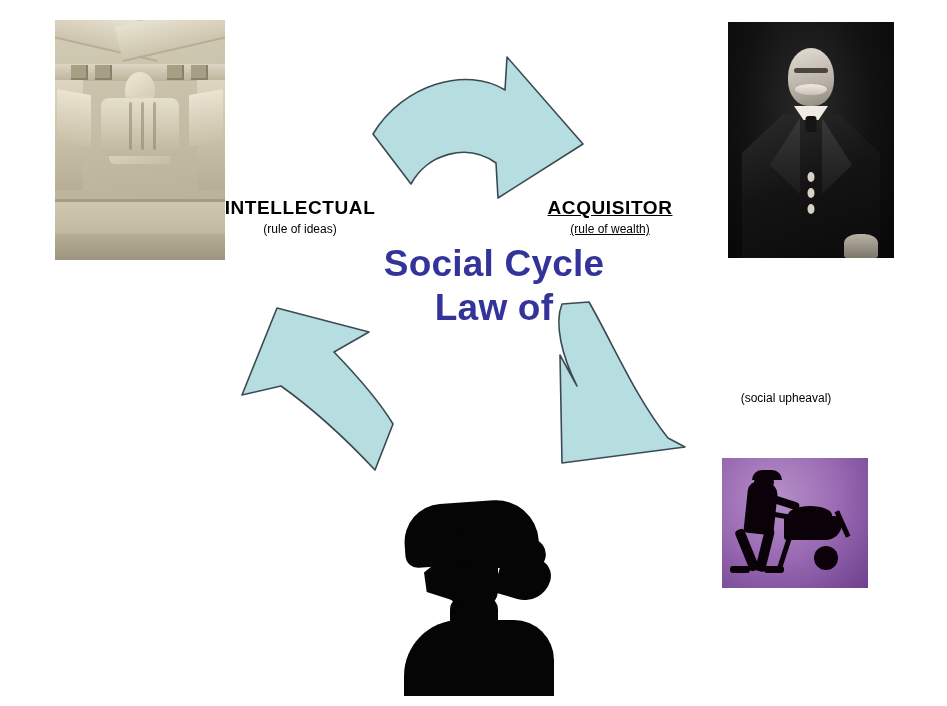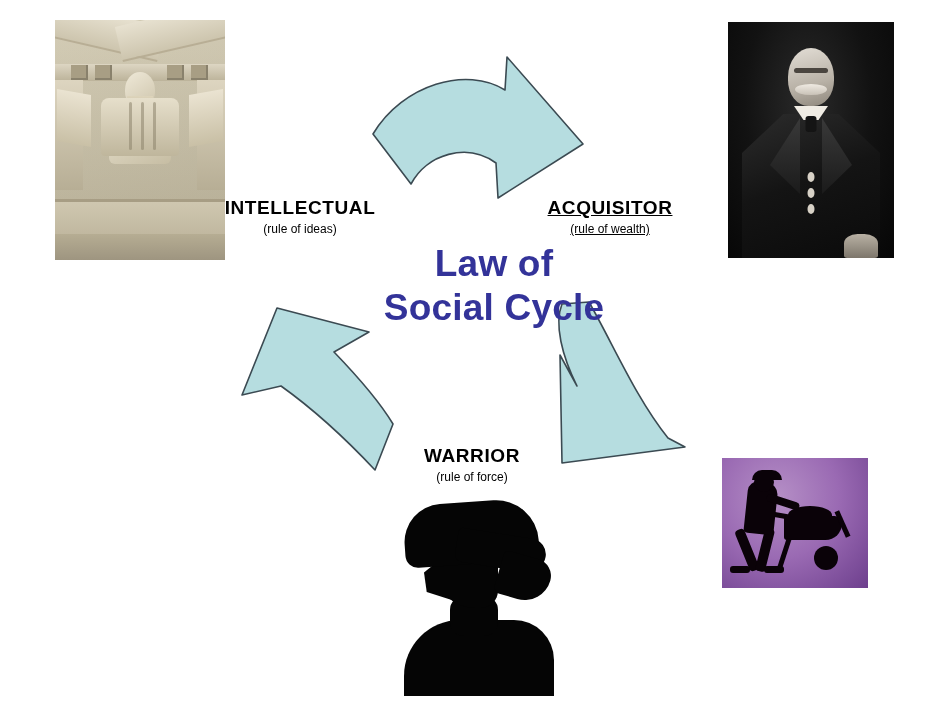--- a/index.html
+++ b/index.html
@@ -378,35 +378,32 @@
              L 134 42
              L 99 62
              C 126 90, 146 114, 158 134
              L 140 180
              C 110 148, 74 116, 46 96
              L 7 105
              Z" fill="#b6dde0" stroke="#3b4a52" stroke-width="1.6" stroke-linejoin="round"></path>
   </svg>
 
   <div id="center-title">
+    <div>Social Cycle</div>
     <div>Law of</div>
-    <div>Social Cycle</div>
   </div>
 
   <div class="node-label" id="label-intellectual">
     <div class="node-title">INTELLECTUAL</div>
     <div class="node-sub">(rule of ideas)</div>
   </div>
 
   <div class="node-label" id="label-acquisitor">
     <div class="node-title">ACQUISITOR</div>
     <div class="node-sub">(rule of wealth)</div>
   </div>
 
   <div class="node-label" id="label-laborer">
-  </div>
-
-  <div class="node-label" id="label-warrior">
-    <div class="node-title">WARRIOR</div>
-    <div class="node-sub">(rule of force)</div>
-  </div>
+    <div class="node-sub">(social upheaval)</div>
+  </div>
+
 
 </div>
 
 </body></html>

